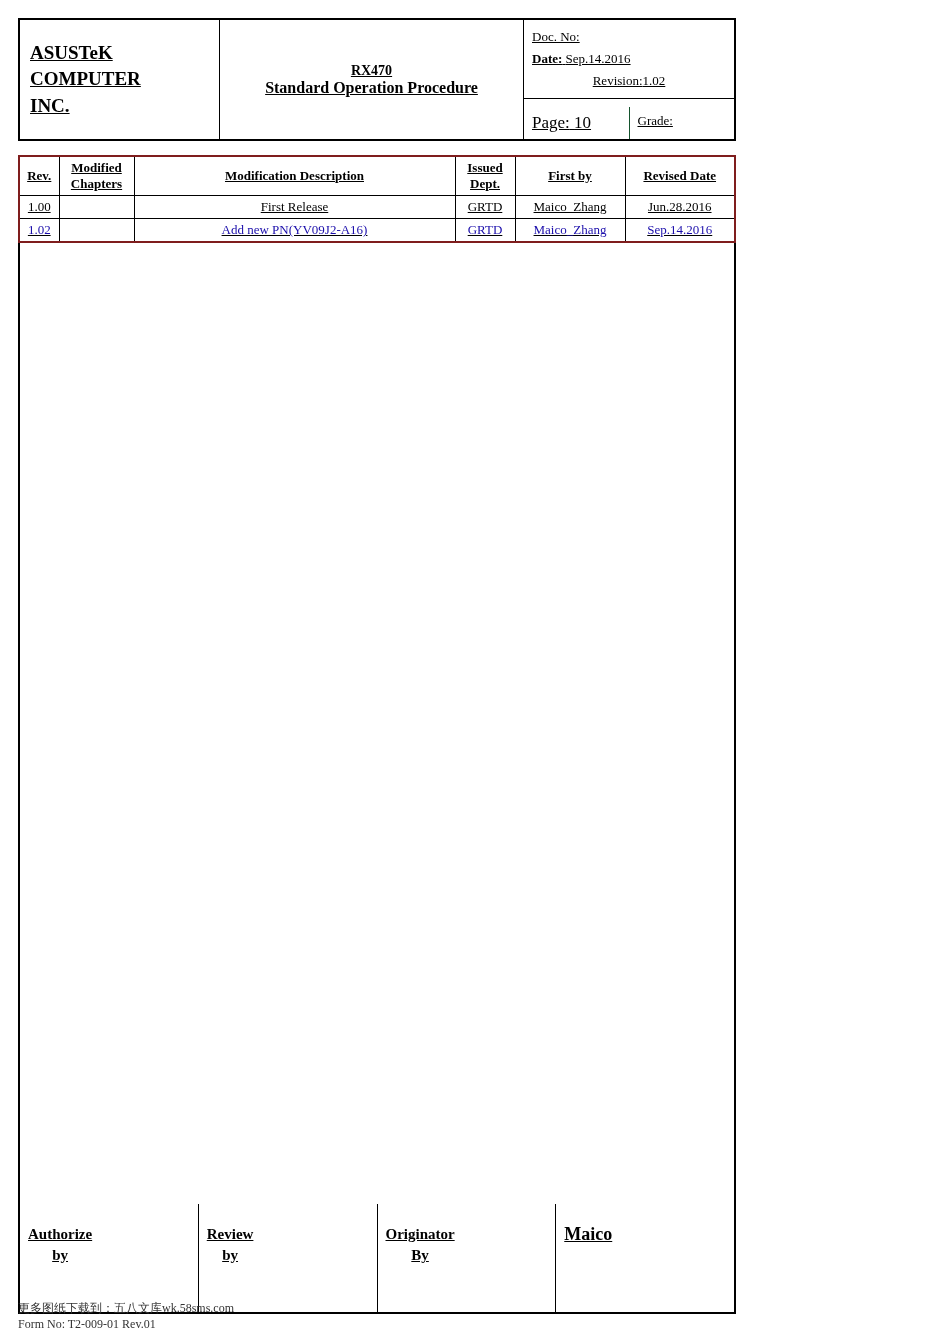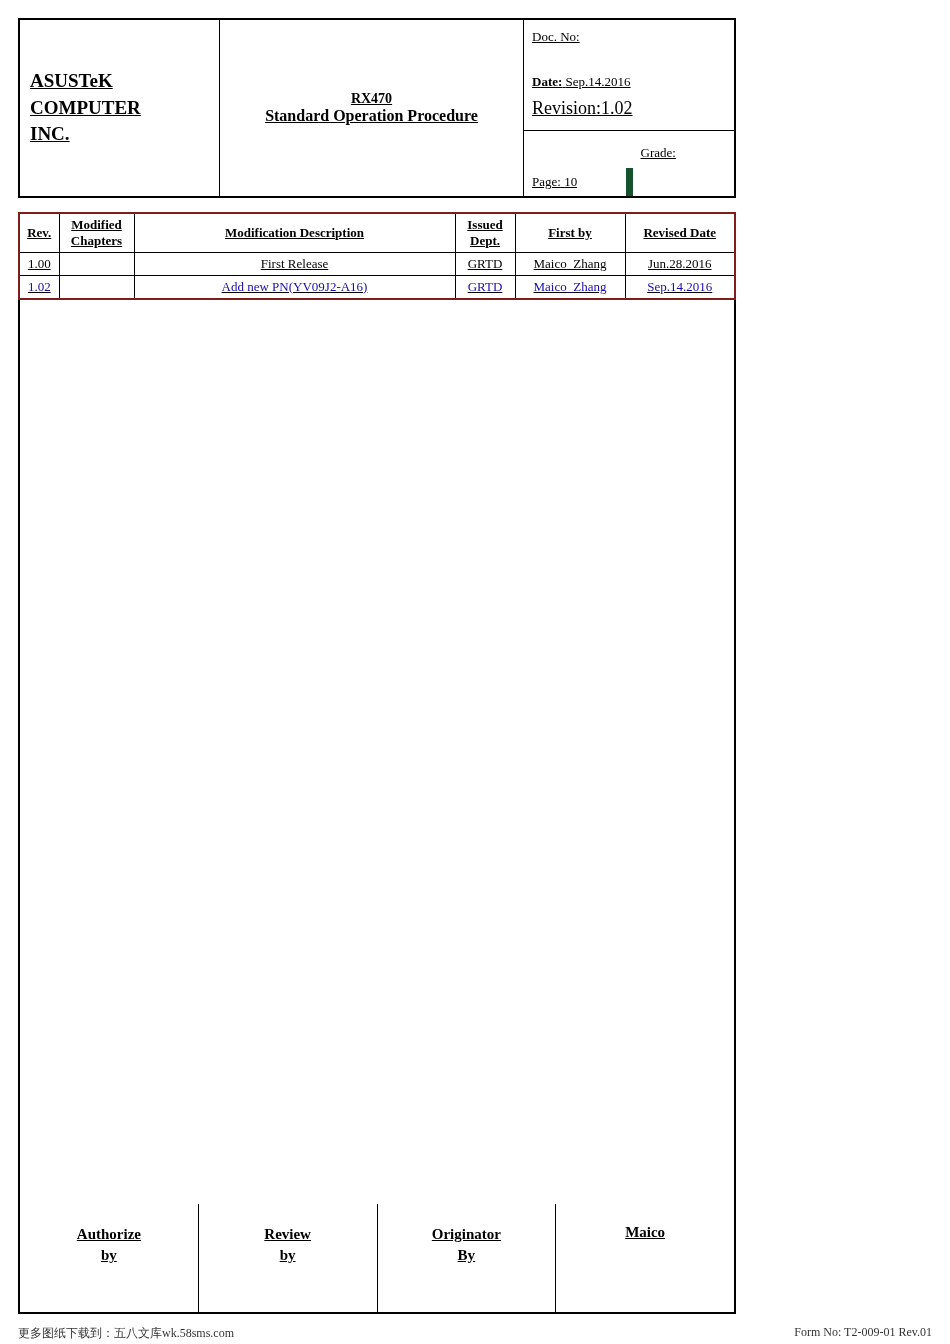--- a/index.html
+++ b/index.html
@@ -68,24 +68,23 @@
     .top-right-upper {
       flex: 1;
       border-bottom: 1px solid #000;
       padding: 6px 8px;
     }
     .top-right-lower {
       display: flex;
     }
     .top-right-page {
       flex: 1;
-      border-right: 7px solid #14532d;
+      border-right: 1px solid #14532d;
       padding: 6px 8px;
-      font-size: 13px;
-      margin-top: 29px;
+      font-size: 17px;
     }
     .top-right-grade {
       flex: 1;
       padding: 6px 8px;
       font-size: 13px;
     }
 
     
     .rev-table {
       width: 100%;
@@ -120,51 +119,52 @@
       border-top: none;
       display: flex;
       min-height: 110px;
     }
     .footer-cell {
       flex: 1;
       border-right: 1px solid #000;
       padding: 10px 8px;
       display: flex;
       flex-direction: column;
-      align-items: center;
+      align-items: flex-start;
       justify-content: flex-start;
       font-size: 15px;
       font-weight: bold;
     }
     .footer-cell:last-child {
       border-right: none;
     }
     .footer-cell-label {
       font-size: 15px;
       font-weight: bold;
       text-align: center;
       line-height: 1.4;
       margin-top: 10px;
     }
     .footer-value {
-      font-size: 15px;
+      font-size: 18px;
       font-weight: bold;
       margin-top: 10px;
     }
 
     
     .bottom-bar {
       position: absolute;
-      bottom: 2px;
+      bottom: 12px;
       left: 18px;
       right: 18px;
       display: flex;
       justify-content: space-between;
       font-size: 12px;
       color: #333;
+      flex-direction: column;
     }
     .spacer-border {
       border-left: 2px solid #000;
       border-right: 2px solid #000;
       flex: 1;
     }
   </style>
 </head>
 <body>
 
@@ -177,25 +177,25 @@
     </div>
     <div class="top-center">
       <div class="header-center-title">RX470</div>
       <div class="header-center-subtitle">Standard Operation Procedure</div>
     </div>
     <div class="top-right">
       <div class="top-right-upper">
         <div style="font-size:13px;line-height:1.7;">
           <span>Doc.  No:</span>
         </div>
-        <div style="font-size:13px;line-height:1.7;margin-top:23px;">
+        <div style="font-size:13px;line-height:1.7;">
           <strong>Date:</strong>
           <span>Sep.14.2016</span>
         </div>
-        <div style="font-size:18px;line-height:1.7;">
+        <div style="font-size:13px;line-height:1.7;text-align:center;">
           <span>Revision:</span><span>1.02</span>
         </div>
       </div>
       <div class="top-right-lower">
         <div class="top-right-page">
           <span>Page:</span>&nbsp;<span>10</span>
         </div>
         <div class="top-right-grade">
           <span>Grade:</span>
         </div>

